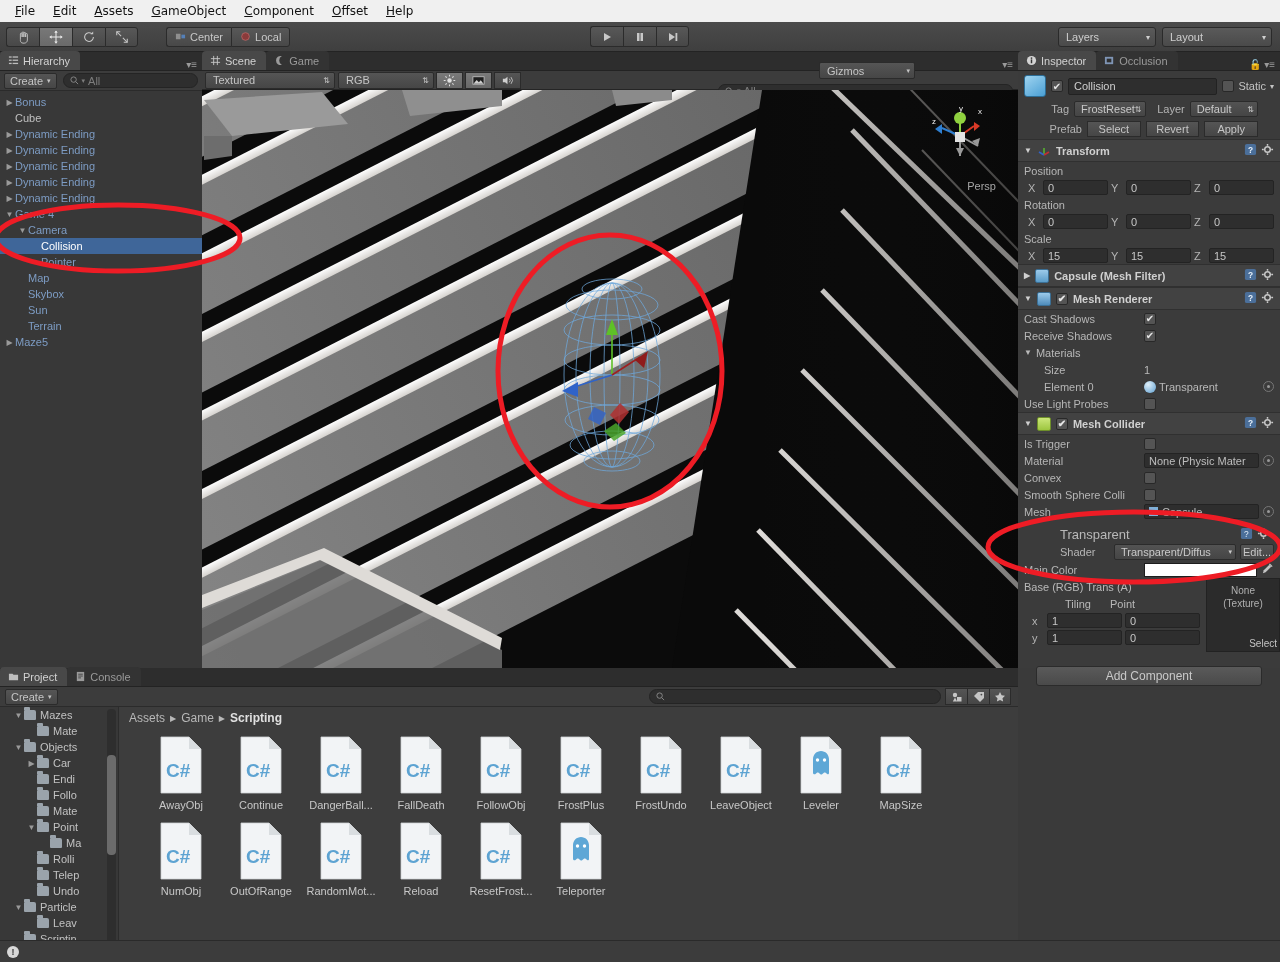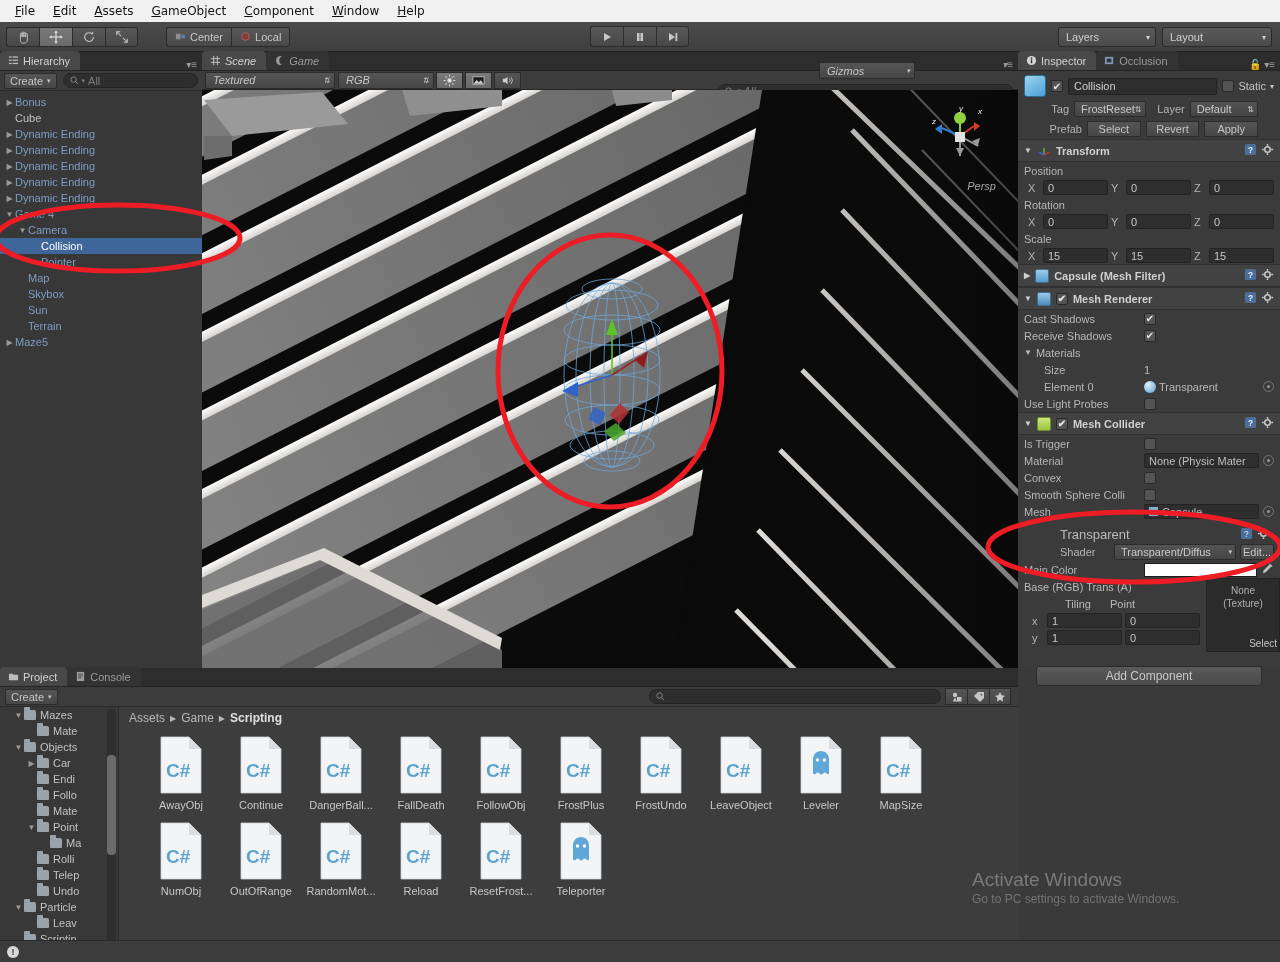--- a/index.html
+++ b/index.html
@@ -100,21 +100,21 @@
   .h-row {
     height:16px; display:flex; align-items:center; font-size:11px;
     color:#7d9cc4; padding-left:4px; white-space:nowrap;
   }
   .h-row.sel { background:#3f6699; color:#fff; }
   .h-row.plain { color:#c0c0c0; }
   .tri { width:11px; display:inline-block; text-align:center; font-size:8px; color:#9a9a9a; flex:0 0 11px;}
   .tri.none { color:transparent; }
 
   
-  #scene { left:202px; top:52px; width:816px; height:695px; background:#2c2c2c;font-style:italic; }
+  #scene { left:202px; top:52px; width:816px; height:695px; background:#2c2c2c; }
   .s-toolbar {
     height:19px; background:#3c3c3c; border-bottom:1px solid #252525;
     display:flex; align-items:center; gap:0;
   }
   .s-pop {
     height:17px; min-width:96px; background:linear-gradient(#555,#464646);
     border:1px solid #2b2b2b; border-radius:2px; margin-left:3px;
     display:flex; align-items:center; justify-content:space-between;
     padding:0 4px 0 7px; color:#c5c5c5; font-size:11px;
   }
@@ -251,21 +251,21 @@
 <body>
 
 <div class="app">
 
   <div class="menubar">
     <div class="mi">File</div>
     <div class="mi">Edit</div>
     <div class="mi">Assets</div>
     <div class="mi">GameObject</div>
     <div class="mi">Component</div>
-    <div class="mi">Window</div>
+    <div class="mi">Offset</div>
     <div class="mi">Help</div>
   </div>
 
   <div class="toolbar">
     <div class="tbtn-group">
       <div class="tbtn">
         <svg width="14" height="14" viewBox="0 0 16 16">
             <path d="M5 11V4.5a1 1 0 012 0V8V3.2a1 1 0 012 0V8V3.8a1 1 0 012 0V8v-3a1 1 0 012 0v6.5c0 2-1.6 3.5-3.6 3.5H8c-2 0-3-1.6-3-3z" fill="none" stroke="#c8c8c8" stroke-width="1"></path>
           </svg>
       </div>
@@ -1222,24 +1222,20 @@
         <div class="gridslider">
           <svg width="70" height="12" viewBox="0 0 70 12">
               <path d="M2 6h66" stroke="#8a8a8a" stroke-width="1.4"></path>
               <circle cx="36" cy="6" r="4" fill="#cfcfcf"></circle>
             </svg>
         </div>
       </div>
     </div>
   </div>
 
-  <div class="watermark">
-    <div class="w1">Activate Windows</div>
-    <div class="w2">Go to PC settings to activate Windows.</div>
-  </div>
 
   <div class="statusbar">
     <span class="sbicon">!</span>
   </div>
 
   <svg class="annot" style="left:0; top:0; width:1280px; height:962px;">
     <ellipse cx="118" cy="238" rx="122" ry="33" fill="none" stroke="#ee1c25" stroke-width="5"></ellipse>
     <ellipse cx="610" cy="371" rx="112" ry="136" fill="none" stroke="#ee1c25" stroke-width="5"></ellipse>
     <ellipse cx="1134" cy="547" rx="146" ry="35" fill="none" stroke="#ee1c25" stroke-width="5"></ellipse>
   </svg>

